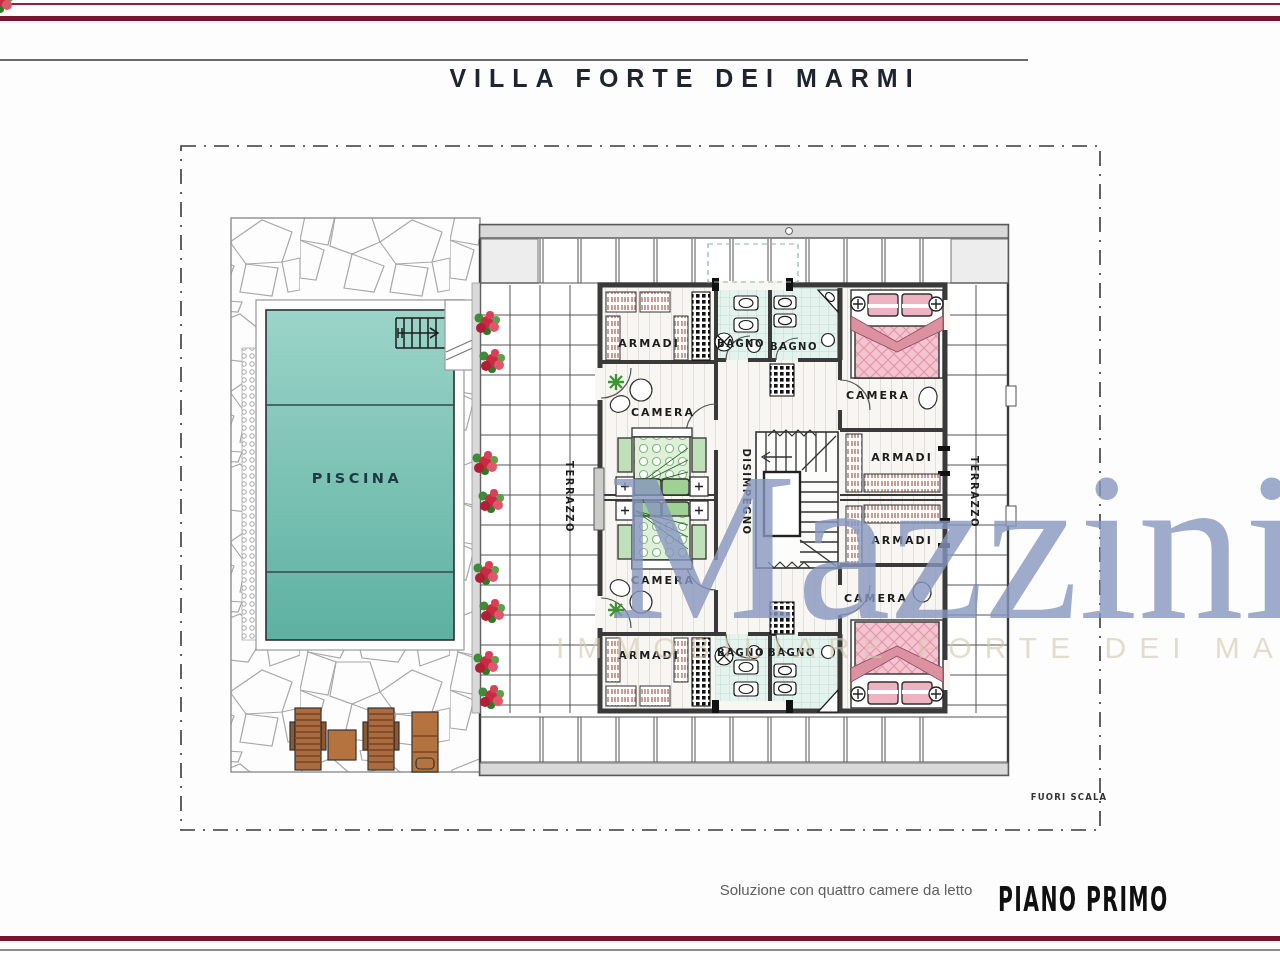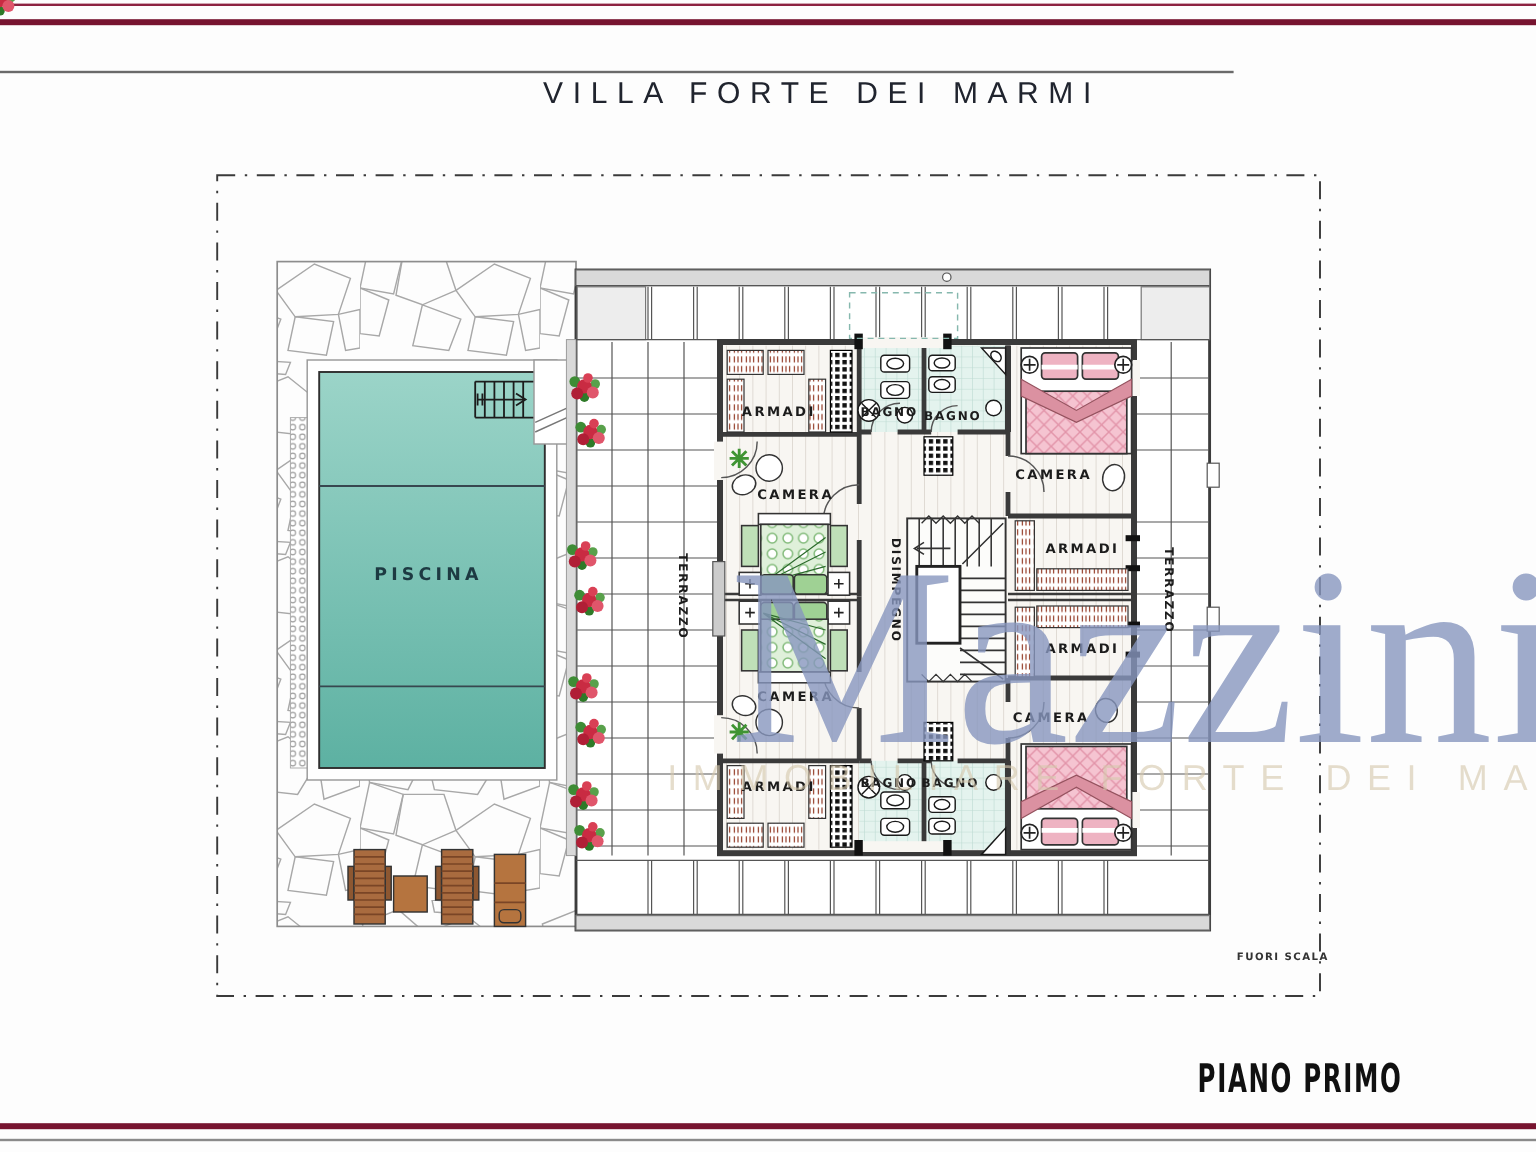--- a/index.html
+++ b/index.html
@@ -5,21 +5,21 @@
   html,body{margin:0;padding:0;background:#fff;}
   .canvas{position:relative;width:1280px;height:960px;background:#fdfdfd;overflow:hidden;
           font-family:"Liberation Sans",sans-serif;}
   .rule{position:absolute;left:0;}
   .rule-thin-top{top:3px;width:1280px;height:2px;background:#8c2240;}
   .rule-thick-top{top:16px;width:1280px;height:5px;background:#771430;}
   .title-rule{top:59px;width:1028px;height:2px;background:#6a6a6a;}
   .rule-thick-bottom{top:936px;width:1280px;height:5px;background:#771430;}
   .rule-gray-bottom{top:949px;width:1280px;height:2px;background:#8a8a8a;}
   .page-title{position:absolute;left:345px;top:64px;width:680px;text-align:center;
-      font-size:25px;letter-spacing:8px;color:#20242e;font-weight:400;}
+      font-size:25px;letter-spacing:8px;color:#20242e;font-weight:700;}
   .caption{position:absolute;left:646px;top:881px;width:400px;text-align:center;
       font-size:15px;color:#606060;}
   .floor-label{position:absolute;left:998px;top:880px;font-size:30px;font-weight:600;
       color:#101010;letter-spacing:2px;transform:scale(.68,1.1);transform-origin:left top;
       font-family:"DejaVu Sans",sans-serif;}
   svg{position:absolute;left:0;top:0;}
   .rlabel{font-family:"DejaVu Sans",sans-serif;font-weight:700;fill:#1c1c1c;
       letter-spacing:2px;font-size:11px;text-anchor:middle;}
   .rlabel-sm{font-size:10px;letter-spacing:1.5px;}
   .pool-label{font-family:"DejaVu Sans",sans-serif;font-weight:700;fill:#1d3a42;
@@ -399,17 +399,18 @@
       <text class="rlabel rlabel-sm" x="971" y="492" transform="rotate(90 971 492)">TERRAZZO</text>
       <text class="rlabel rlabel-sm" x="743" y="492" transform="rotate(90 743 492)">DISIMPEGNO</text>
     </g>
 
     <text class="note-label" x="1069" y="800">FUORI SCALA</text>
 
     <text class="wm-sub" x="556" y="658">IMMOBILIARE FORTE DEI MARMI</text>
     <text class="wm-name" x="608" y="618">Mazzini</text>
   </svg>
 
+  <div class="caption">Soluzione con quattro camere da letto</div>
   <div class="floor-label">PIANO PRIMO</div>
 
   <div class="rule rule-thick-bottom"></div>
   <div class="rule rule-gray-bottom"></div>
 </div>
 
 </body></html>

